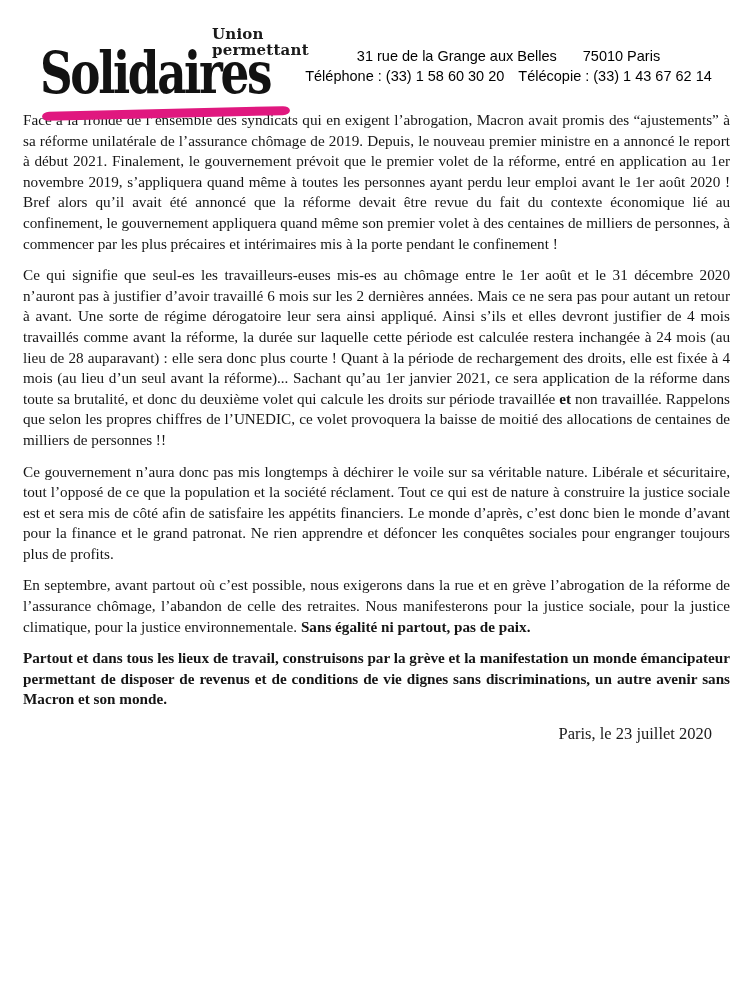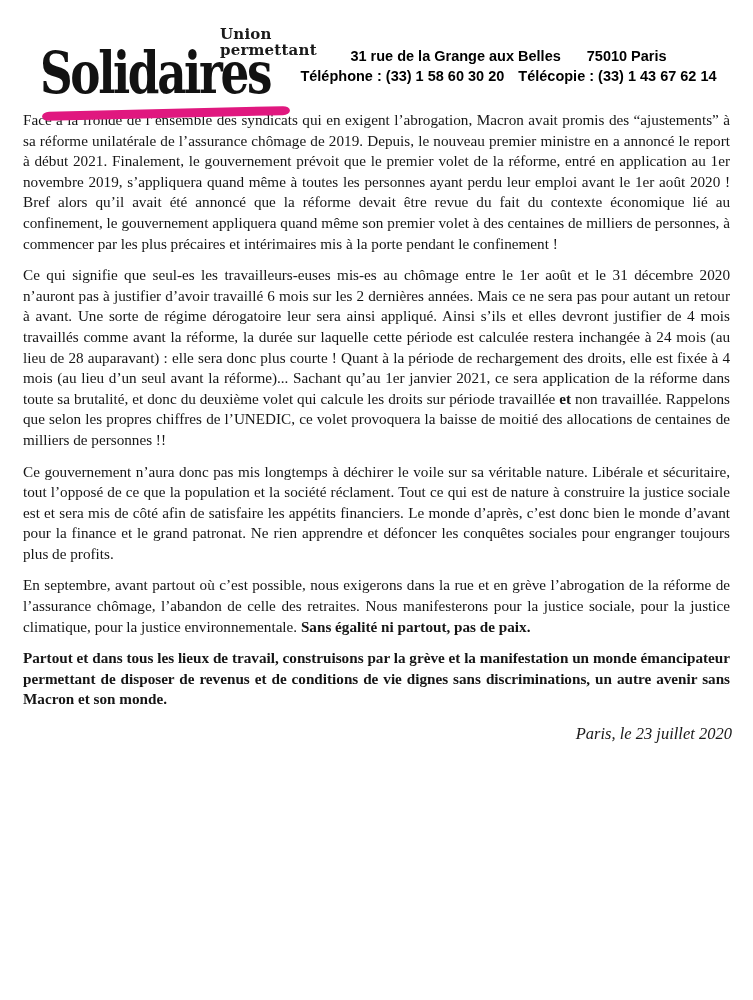--- a/index.html
+++ b/index.html
@@ -11,42 +11,42 @@
     color:#141414;
     overflow:hidden;
     margin:0 auto;
   }
 
   
   .header { display:flex; align-items:flex-start; padding:26px 28px 0 40px; }
 
   .logo { position:relative; width:252px; height:84px; flex:0 0 auto; }
   .logo-union {
-    position:absolute; top:0; left:180px;
+    position:absolute; top:0; left:172px;
     font-family:"DejaVu Serif", serif; font-weight:bold;
     font-size:15px; line-height:16px; color:#1a1a1a;
     letter-spacing:0.2px; white-space:nowrap;
   }
   .logo-word {
     position:absolute; top:18px; left:0;
     font-family:"DejaVu Serif", serif; font-weight:bold;
     font-size:58px; line-height:58px; letter-spacing:-3px;
     transform:scale(0.78,1); transform-origin:left top;
     white-space:nowrap; color:#121212;
   }
   .logo-stroke {
     position:absolute; left:2px; bottom:-8px;
     width:248px; height:9px;
     border-radius:8px / 5px;
     transform:rotate(-1.4deg);
   }
 
   .contact {
     flex:1; text-align:center; padding-top:20px;
-    font-family:"Liberation Sans", sans-serif; font-weight:bold;
+    font-family:"Liberation Sans", sans-serif; font-weight:normal;
     font-size:14.5px; line-height:20px; color:#000;
   }
   .contact-row span { display:inline-block; }
   .gap-lg { margin-right:26px; }
   .gap-md { margin-right:14px; }
 
   
   .title { margin-top:42px; text-align:center; color:#000; }
   .title-line {
     display:block;
@@ -63,22 +63,22 @@
     text-align:justify;
     font-size:15.2px; line-height:20.6px;
     color:#151515;
   }
   .bodytext p { margin:0 0 11px 0; }
   .bodytext p.bold-para { font-weight:bold; }
   .bodytext strong { font-weight:bold; }
 
   
   .dateline {
-    text-align:right; padding:3px 21px 0 0;
-    font-style:italic; font-size:16.5px; color:#1a1a1a;
+    text-align:right; padding:3px 41px 0 0;
+    font-size:16.5px; color:#1a1a1a;
   }
 </style>
 </head>
 <body>
 
 <div class="page">
 
   <div class="header">
 
     <div class="logo">

